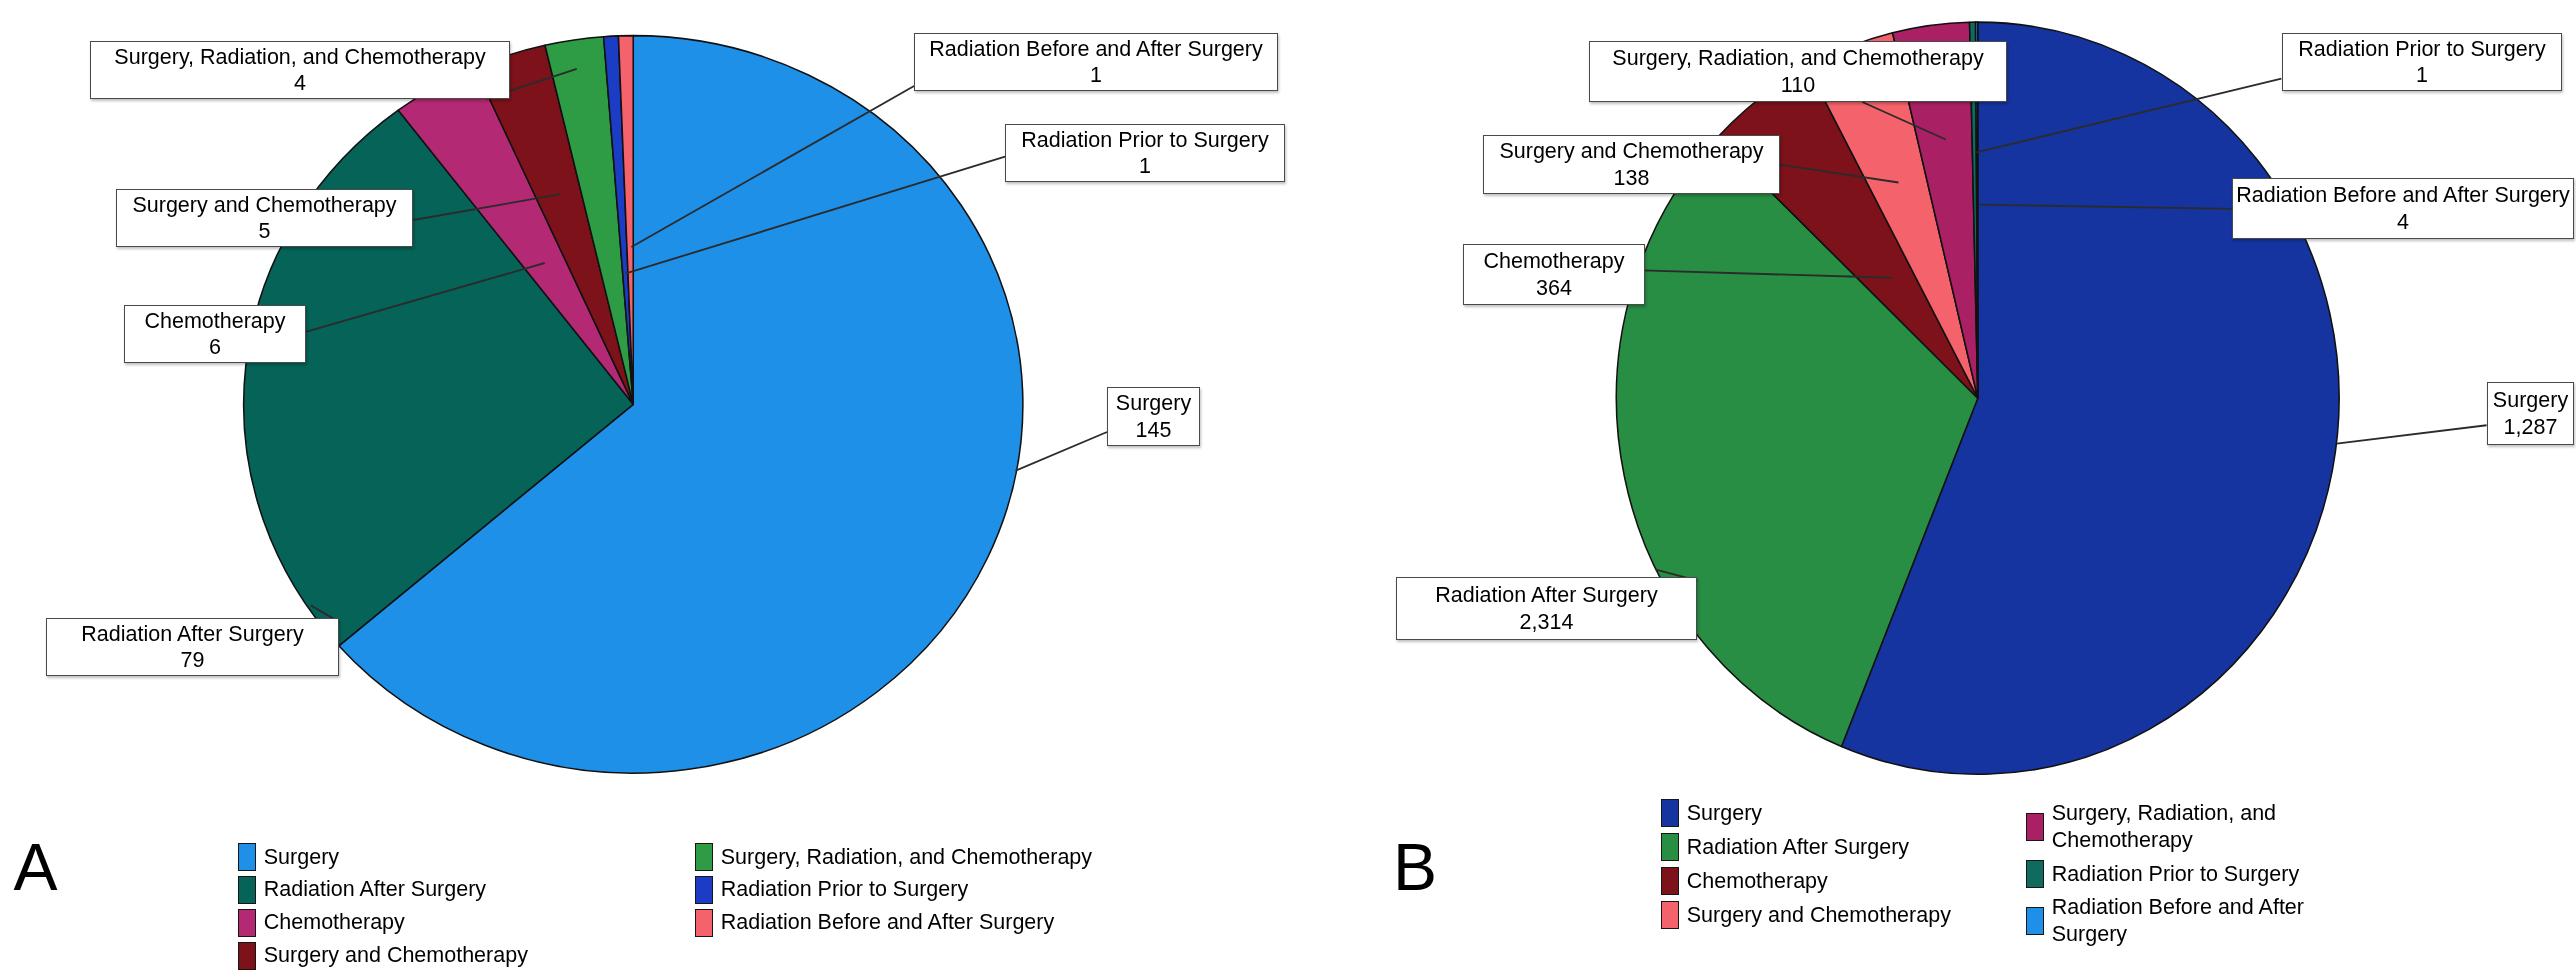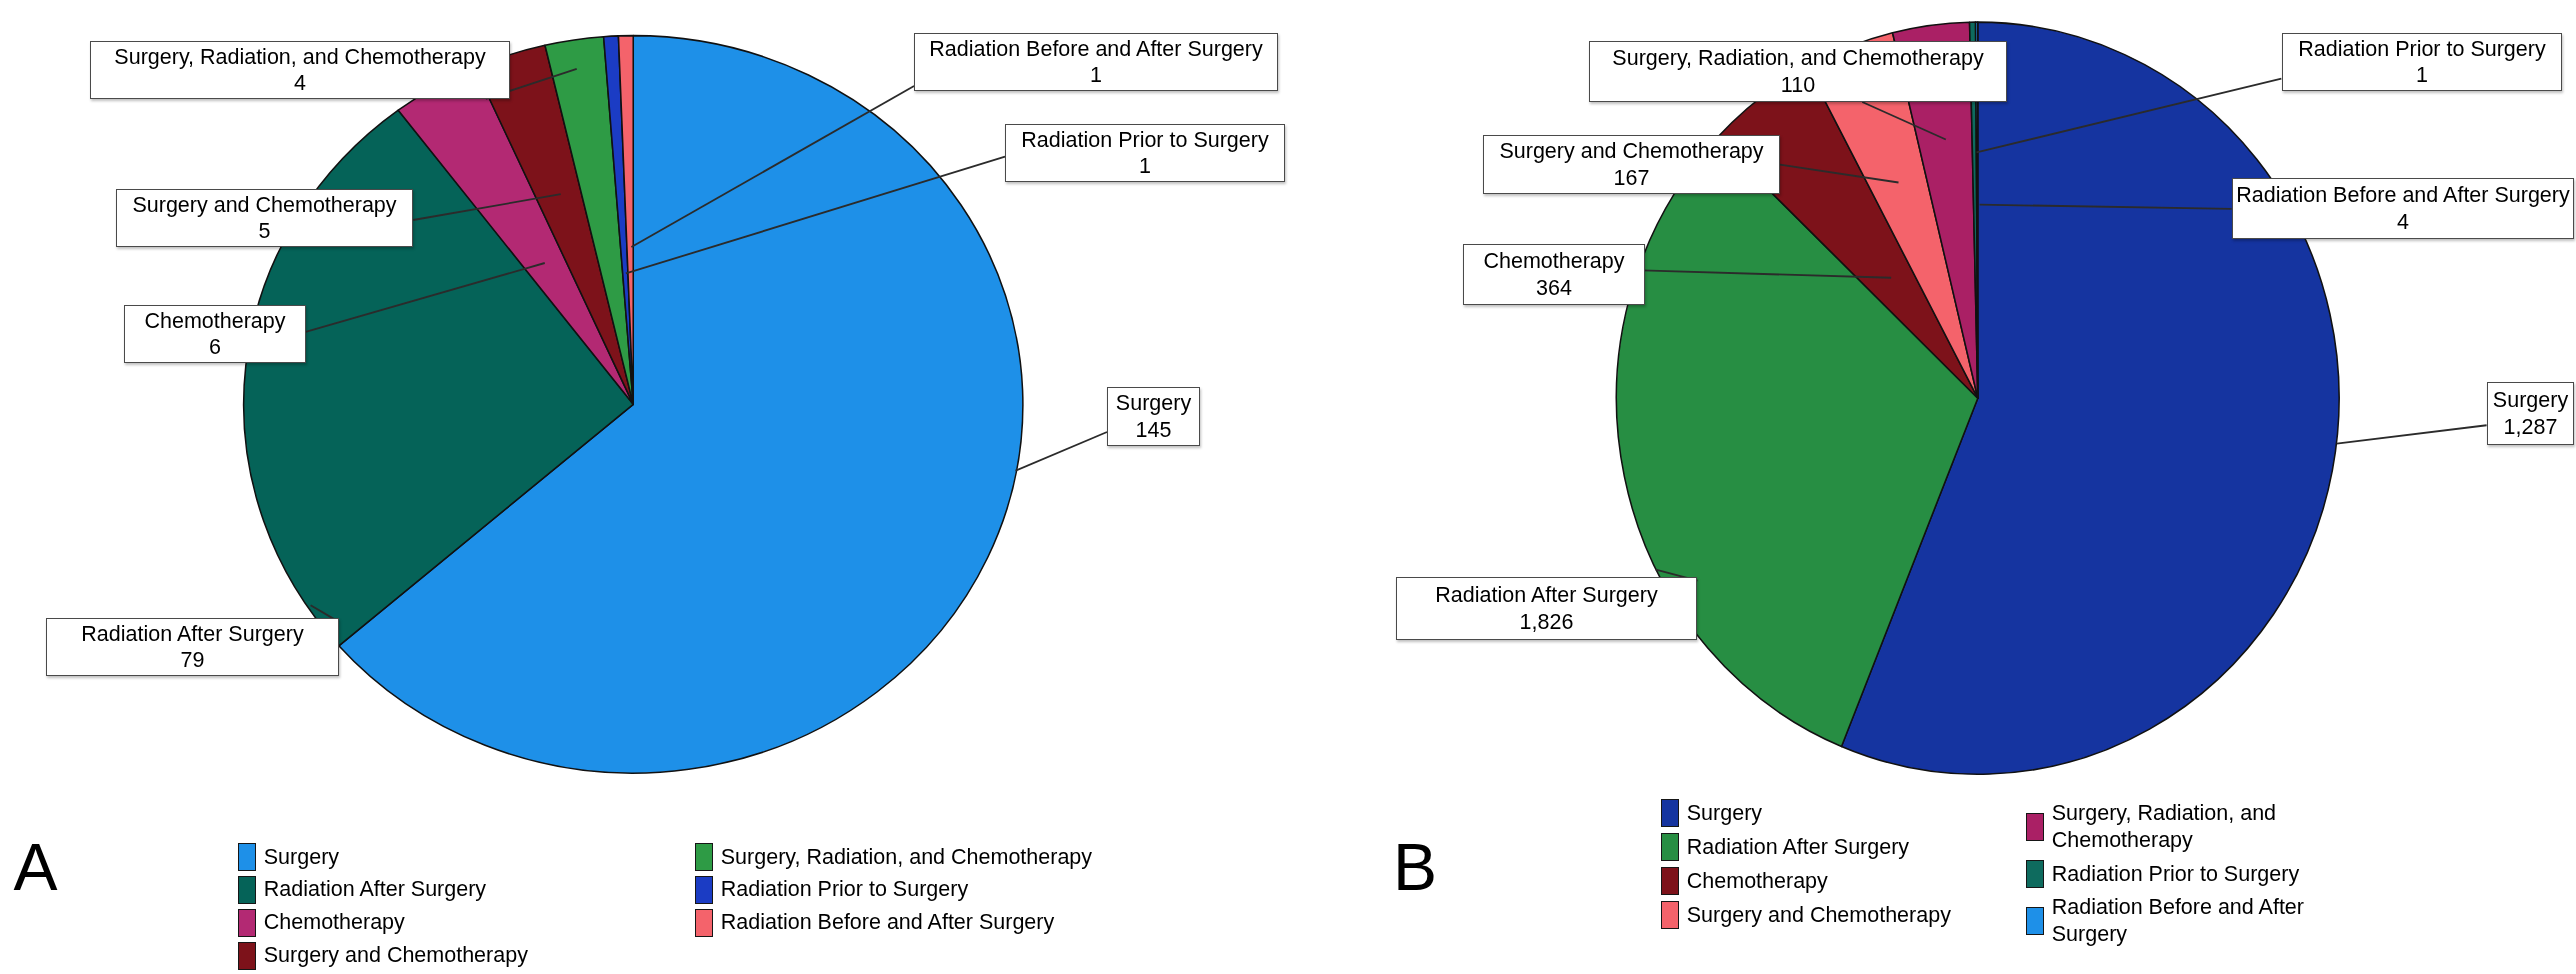--- a/index.html
+++ b/index.html
@@ -89,29 +89,29 @@
     <div class="callout" style="left: 914px; top: 33px; width: 364px; height: 58px;">
       <span>Radiation Before and After Surgery</span>
       <span>1</span>
     </div>
     <div class="callout" style="left: 2487px; top: 382px; width: 87px; height: 63px;">
       <span>Surgery</span>
       <span>1,287</span>
     </div>
     <div class="callout" style="left: 1396px; top: 577px; width: 301px; height: 63px;">
       <span>Radiation After Surgery</span>
-      <span>1,826</span>
+      <span>2,314</span>
     </div>
     <div class="callout" style="left: 1463px; top: 244px; width: 182px; height: 61px;">
       <span>Chemotherapy</span>
       <span>364</span>
     </div>
     <div class="callout" style="left: 1483px; top: 135px; width: 297px; height: 59px;">
       <span>Surgery and Chemotherapy</span>
-      <span>167</span>
+      <span>138</span>
     </div>
     <div class="callout" style="left: 1589px; top: 41px; width: 418px; height: 61px;">
       <span>Surgery, Radiation, and Chemotherapy</span>
       <span>110</span>
     </div>
     <div class="callout" style="left: 2282px; top: 33px; width: 280px; height: 58px;">
       <span>Radiation Prior to Surgery</span>
       <span>1</span>
     </div>
     <div class="callout" style="left: 2232px; top: 178px; width: 342px; height: 61px;">

